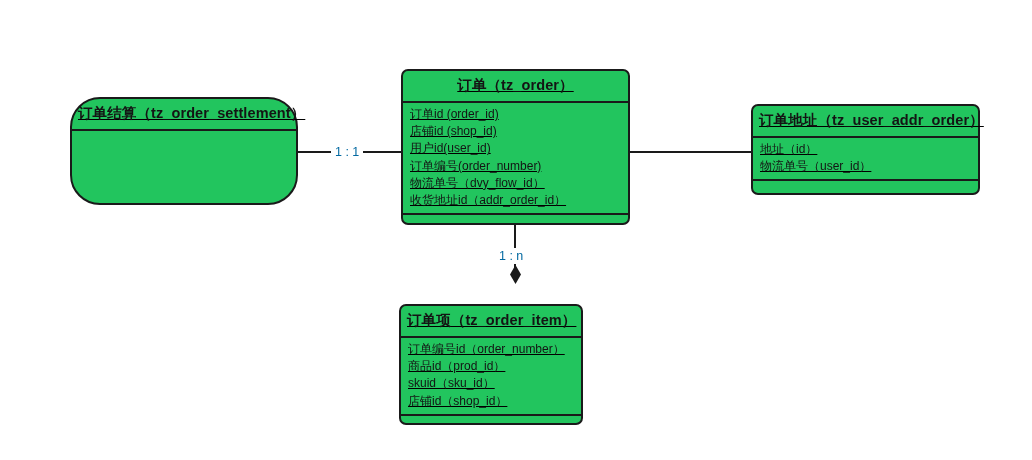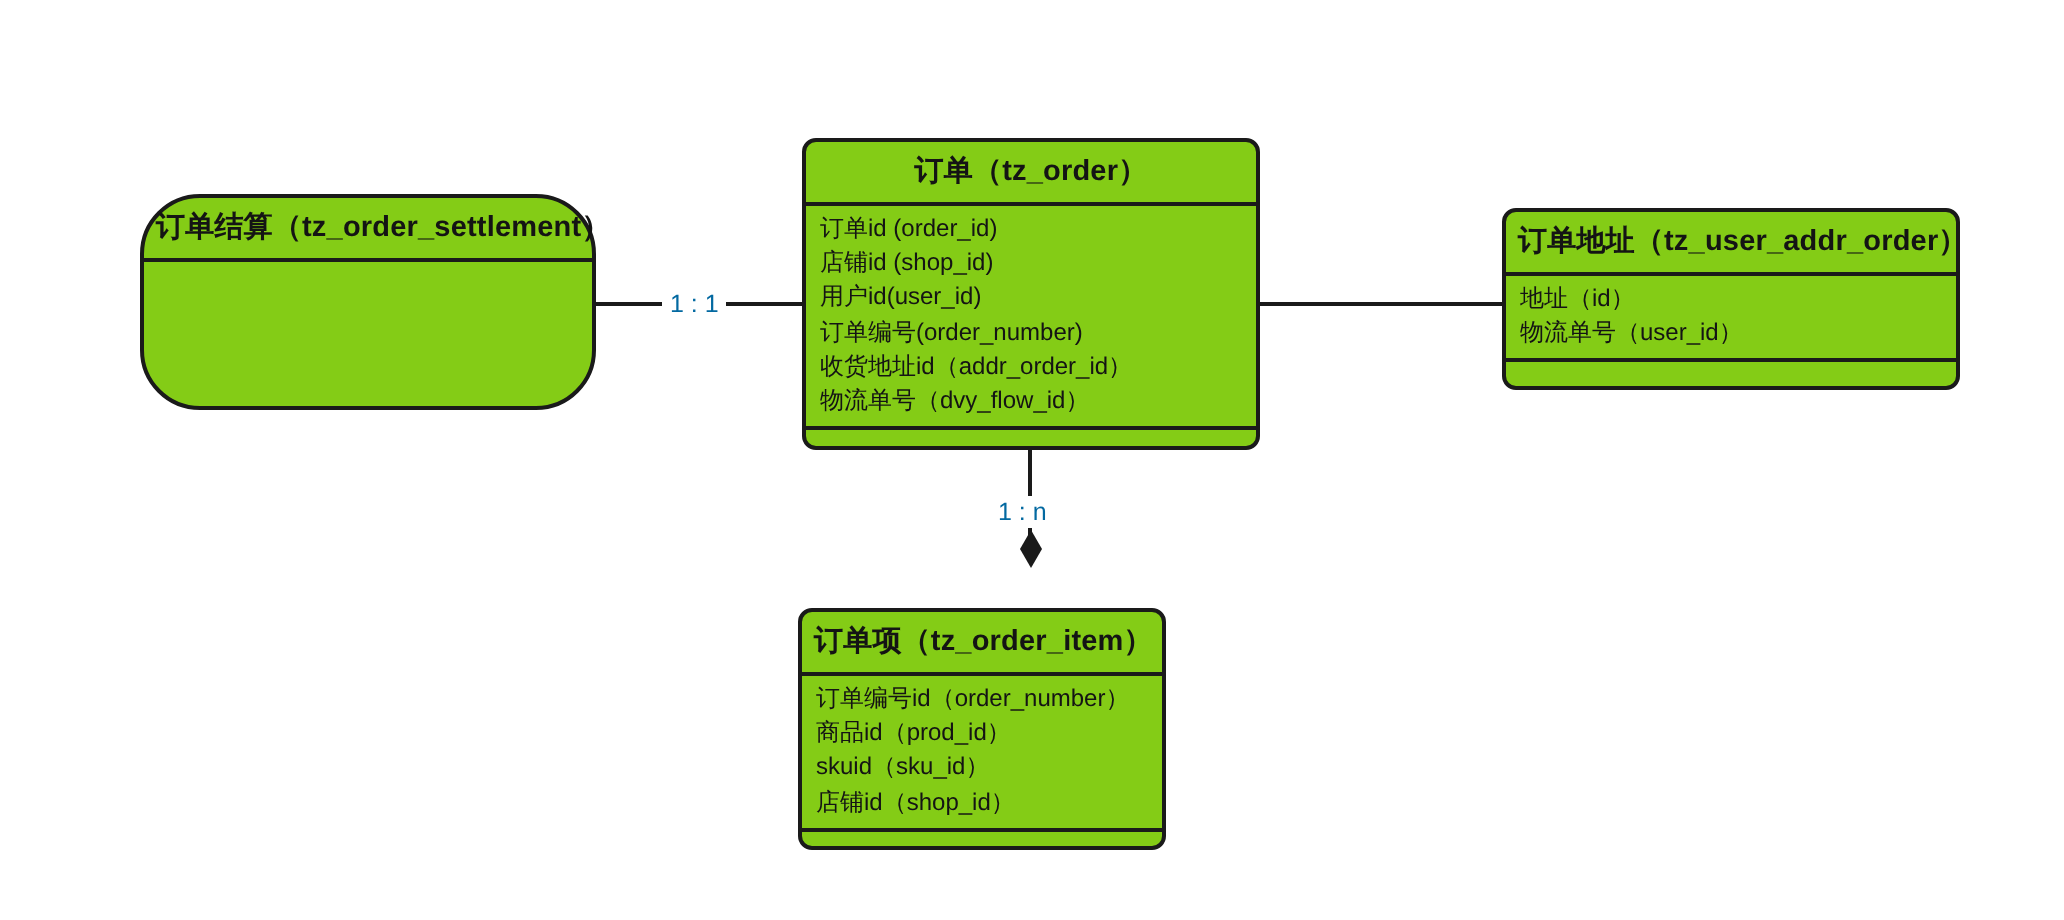--- a/index.html
+++ b/index.html
@@ -16,24 +16,25 @@
     width: 1032px;
     height: 460px;
     background: #ffffff;
     overflow: hidden;
   }
 
   
   .entity {
     position: absolute;
     box-sizing: border-box;
-    background: #84cc16;
+    background: #22c55e;
     border: 2px solid #1a1a1a;
     border-radius: 7px;
     z-index: 2;
+    text-decoration: underline;
   }
   .entity-title {
     box-sizing: border-box;
     width: 100%;
     text-align: center;
     font-size: 14.5px;
     font-weight: bold;
     color: #141414;
     padding: 5px 6px 6px 6px;
     border-bottom: 2px solid #1a1a1a;
@@ -115,22 +116,22 @@
     <div class="entity-footer"></div>
   </div>
 
   <div class="entity" style="left:401px; top:69px; width:229px; height:156px;">
     <div class="entity-title">订单（tz_order）</div>
     <div class="entity-attrs">
       <div class="attr">订单id (order_id)</div>
       <div class="attr">店铺id (shop_id)</div>
       <div class="attr">用户id(user_id)</div>
       <div class="attr">订单编号(order_number)</div>
+      <div class="attr">物流单号（dvy_flow_id）</div>
       <div class="attr">收货地址id（addr_order_id）</div>
-      <div class="attr">物流单号（dvy_flow_id）</div>
     </div>
     <div class="entity-footer"></div>
   </div>
 
   <div class="entity" style="left:751px; top:104px; width:229px; height:91px;">
     <div class="entity-title">订单地址（tz_user_addr_order）</div>
     <div class="entity-attrs">
       <div class="attr">地址（id）</div>
       <div class="attr">物流单号（user_id）</div>
     </div>

